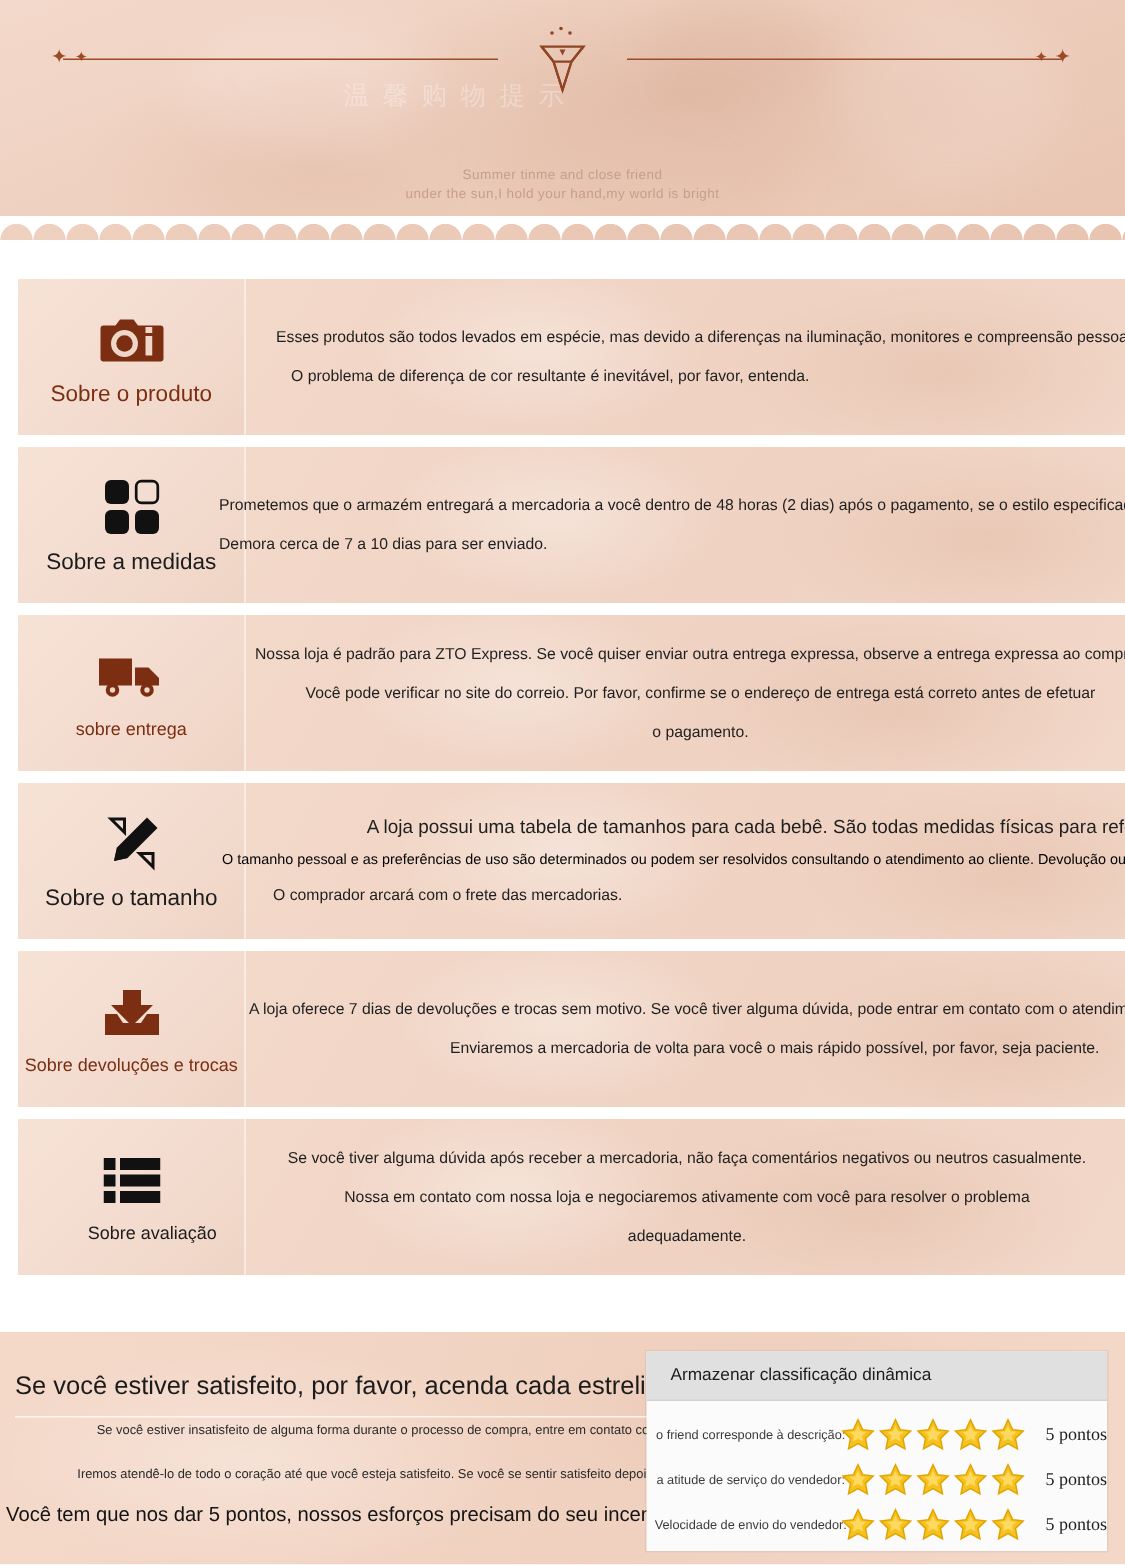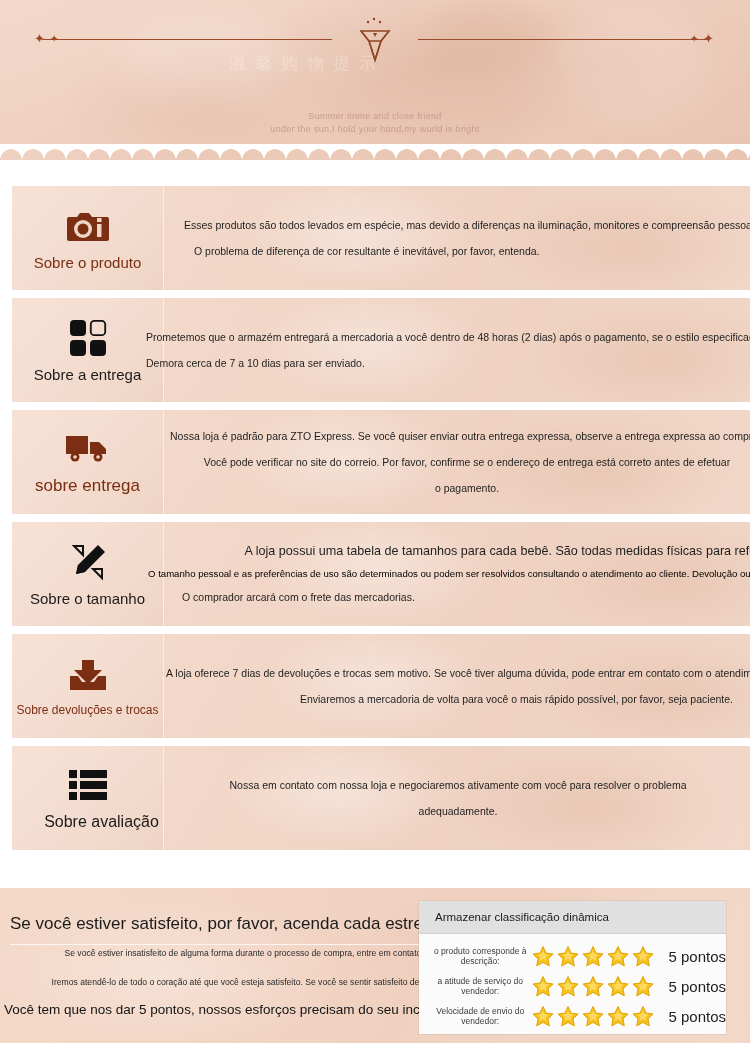--- a/index.html
+++ b/index.html
@@ -134,21 +134,21 @@
   }
   .bl-p1{top:60px;}
   .bl-p2{top:89px;}
   .bl-strong{
     position:absolute;left:4px;top:114px;
     font-size:13.5px;color:#141414;white-space:nowrap;
   }
 
   
   .rating{
-    position:absolute;left:419px;top:13px;width:307px;height:133px;
+    position:absolute;left:431px;top:13px;width:307px;height:133px;
     background:#fbfbfb;
     box-shadow:0 0 0 1px rgba(0,0,0,.05);
   }
   .rating-hd{
     height:32px;background:#e0e0e0;
     display:flex;align-items:center;
     padding-left:16px;
     font-size:11.5px;color:#1b1b1b;
     border-bottom:1px solid #d2d2d2;
   }
@@ -157,21 +157,21 @@
     display:flex;align-items:center;height:30px;
   }
   .rate-label{
     width:150px;text-align:center;
     font-size:8.5px;color:#3a3a3a;line-height:10px;
     padding-right:2px;box-sizing:border-box;
   }
   .stars{display:flex;align-items:center;margin-left:-12px;}
   .stars svg{display:block;margin-right:1px;}
   .rate-pts{
-    font-size:15px;color:#1d1d1d;margin-left:12px;white-space:nowrap;
+    font-size:12px;color:#1d1d1d;margin-left:12px;white-space:nowrap;font-family:Liberation Serif, serif;
   }
 </style>
 </head>
 <body>
 
 <div class="header">
   <div class="hdr-blobs">
     <span style="left:120px;top:10px;width:170px;height:90px;background:rgba(255,255,255,.22);"></span>
     <span style="left:330px;top:60px;width:200px;height:110px;background:rgba(222,178,155,.30);"></span>
     <span style="left:560px;top:5px;width:150px;height:120px;background:rgba(255,255,255,.18);"></span>
@@ -235,41 +235,41 @@
   <div class="row">
     <div class="left-col">
       <div class="row-icon">
         <svg width="38" height="38" viewBox="0 0 38 38">
           <rect x="1" y="1" width="16" height="16" rx="4" fill="#111"></rect>
           <rect x="21.8" y="1.8" width="14.4" height="14.4" rx="3.5" fill="none" stroke="#111" stroke-width="1.8"></rect>
           <rect x="1" y="21" width="16" height="16" rx="4" fill="#111"></rect>
           <rect x="21" y="21" width="16" height="16" rx="4" fill="#111"></rect>
         </svg>
       </div>
-      <div class="row-label">Sobre a entrega</div>
+      <div class="row-label">Sobre a medidas</div>
     </div>
     <div class="right-col">
       <div class="body-line lft" style="margin-left:-24px;">Prometemos que o armazém entregará a mercadoria a você dentro de 48 horas (2 dias) após o pagamento, se o estilo especificado pelo cliente exigir.</div>
       <div class="body-line lft" style="margin-left:-24px;">Demora cerca de 7 a 10 dias para ser enviado.</div>
     </div>
   </div>
 
   <div class="row">
     <div class="left-col">
       <div class="row-icon">
         <svg width="48" height="32" viewBox="0 0 48 32">
           <path d="M2 4 h22 v18 H2z" fill="#7b2e12"></path>
           <path d="M26 10 h9 l7 7 v5 H26z" fill="#7b2e12"></path>
           <circle cx="11" cy="25" r="4.5" fill="#7b2e12"></circle>
             <circle cx="11" cy="25" r="1.8" fill="#f0d6c6"></circle>
           <circle cx="34" cy="25" r="4.5" fill="#7b2e12"></circle>
             <circle cx="34" cy="25" r="1.8" fill="#f0d6c6"></circle>
         </svg>
       </div>
-      <div class="row-label brown" style="font-size:17px;">sobre entrega</div>
+      <div class="row-label brown" style="font-size:12px;">sobre entrega</div>
     </div>
     <div class="right-col">
       <div class="body-line ctr">Nossa loja é padrão para ZTO Express. Se você quiser enviar outra entrega expressa, observe a entrega expressa ao comprar.</div>
       <div class="body-line ctr">Você pode verificar no site do correio. Por favor, confirme se o endereço de entrega está correto antes de efetuar</div>
       <div class="body-line ctr">o pagamento.</div>
     </div>
   </div>
 
   <div class="row size">
     <div class="left-col">
@@ -311,43 +311,44 @@
       <div class="row-icon">
         <svg width="38" height="32" viewBox="0 0 38 32">
           <rect x="0" y="1" width="8" height="8" fill="#111"></rect>
             <rect x="11" y="1" width="27" height="8" fill="#111"></rect>
           <rect x="0" y="12" width="8" height="8" fill="#111"></rect>
             <rect x="11" y="12" width="27" height="8" fill="#111"></rect>
           <rect x="0" y="23" width="8" height="8" fill="#111"></rect>
             <rect x="11" y="23" width="27" height="8" fill="#111"></rect>
         </svg>
       </div>
-      <div class="row-label" style="font-size:16px;margin-left:28px;">Sobre avaliação</div>
-    </div>
-    <div class="right-col">
+      <div class="row-label" style="font-size:12px;margin-left:28px;">Sobre avaliação</div>
+    </div>
+    <div class="right-col">
+      <div class="body-line ctr">Se você tiver alguma dúvida após receber a mercadoria, não faça comentários negativos ou neutros casualmente.</div>
       <div class="body-line ctr">Nossa em contato com nossa loja e negociaremos ativamente com você para resolver o problema</div>
       <div class="body-line ctr">adequadamente.</div>
     </div>
   </div>
 
 </div>
 
 <div class="bottom">
   <div class="bl-title">Se você estiver satisfeito, por favor, acenda cada estrelinha para nós</div>
   <div class="bl-hr"></div>
   <div class="bl-p bl-p1">Se você estiver insatisfeito de alguma forma durante o processo de compra, entre em contato conosco atempadamente e iremos</div>
   <div class="bl-p bl-p2">Iremos atendê-lo de todo o coração até que você esteja satisfeito. Se você se sentir satisfeito depois de receber nosso bebê, lembre-se</div>
   <div class="bl-strong">Você tem que nos dar 5 pontos, nossos esforços precisam do seu incentivo!</div>
 
   <div class="rating">
     <div class="rating-hd">Armazenar classificação dinâmica</div>
     <div class="rating-body">
 
       <div class="rate-row">
-        <div class="rate-label">o produto corresponde à descrição:</div>
+        <div class="rate-label">o friend corresponde à descrição:</div>
         <div class="stars">
           <svg width="24" height="23" viewBox="0 0 24 23">
               <path d="M12 1.5l3.1 6.6 7 .9-5.1 4.9 1.3 7-6.3-3.5-6.3 3.5 1.3-7L2 9l7-.9z" fill="#f7c21e" stroke="#e0a400" stroke-width="1"></path>
               <path d="M12 5.5l1.7 3.6 3.8.5-2.8 2.6.7 3.8-3.4-1.9-3.4 1.9.7-3.8L6.5 9.6l3.8-.5z" fill="#fdd960"></path>
             </svg>
           <svg width="24" height="23" viewBox="0 0 24 23">
               <path d="M12 1.5l3.1 6.6 7 .9-5.1 4.9 1.3 7-6.3-3.5-6.3 3.5 1.3-7L2 9l7-.9z" fill="#f7c21e" stroke="#e0a400" stroke-width="1"></path>
               <path d="M12 5.5l1.7 3.6 3.8.5-2.8 2.6.7 3.8-3.4-1.9-3.4 1.9.7-3.8L6.5 9.6l3.8-.5z" fill="#fdd960"></path>
             </svg>
           <svg width="24" height="23" viewBox="0 0 24 23">

